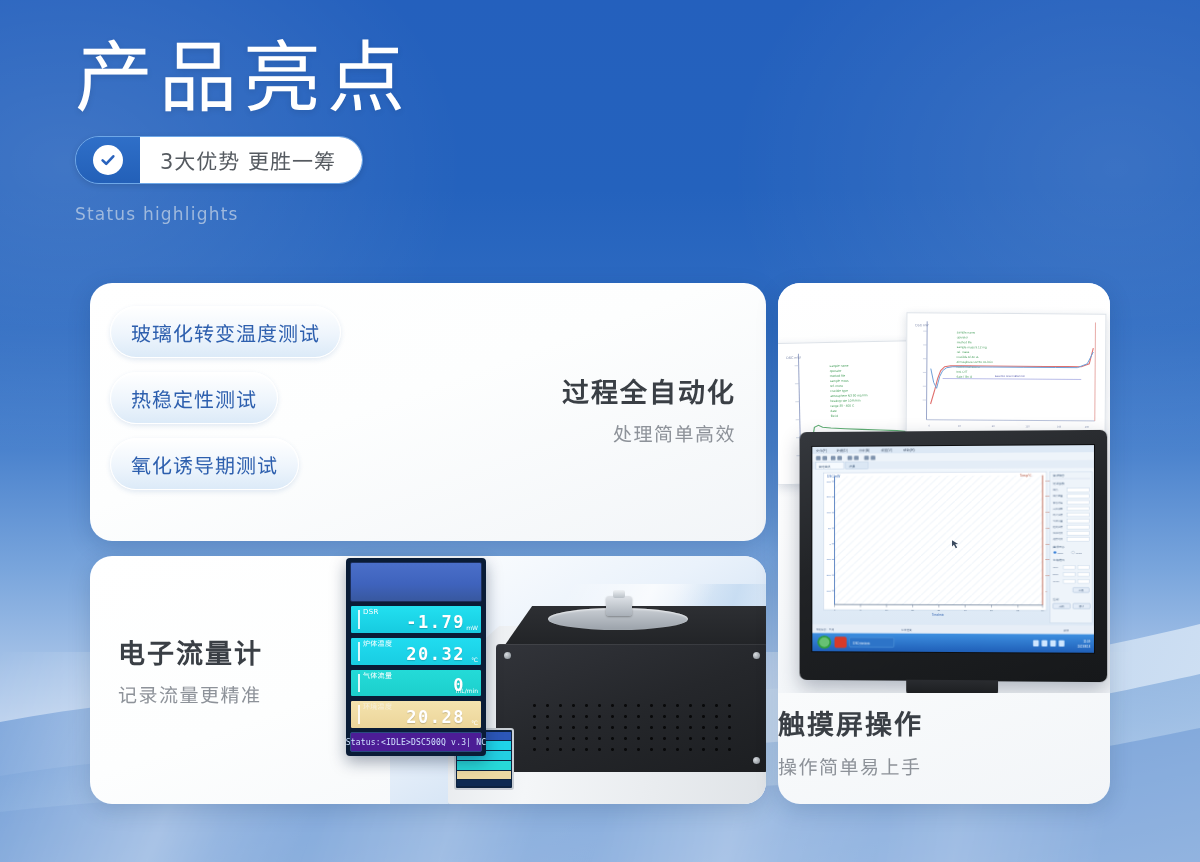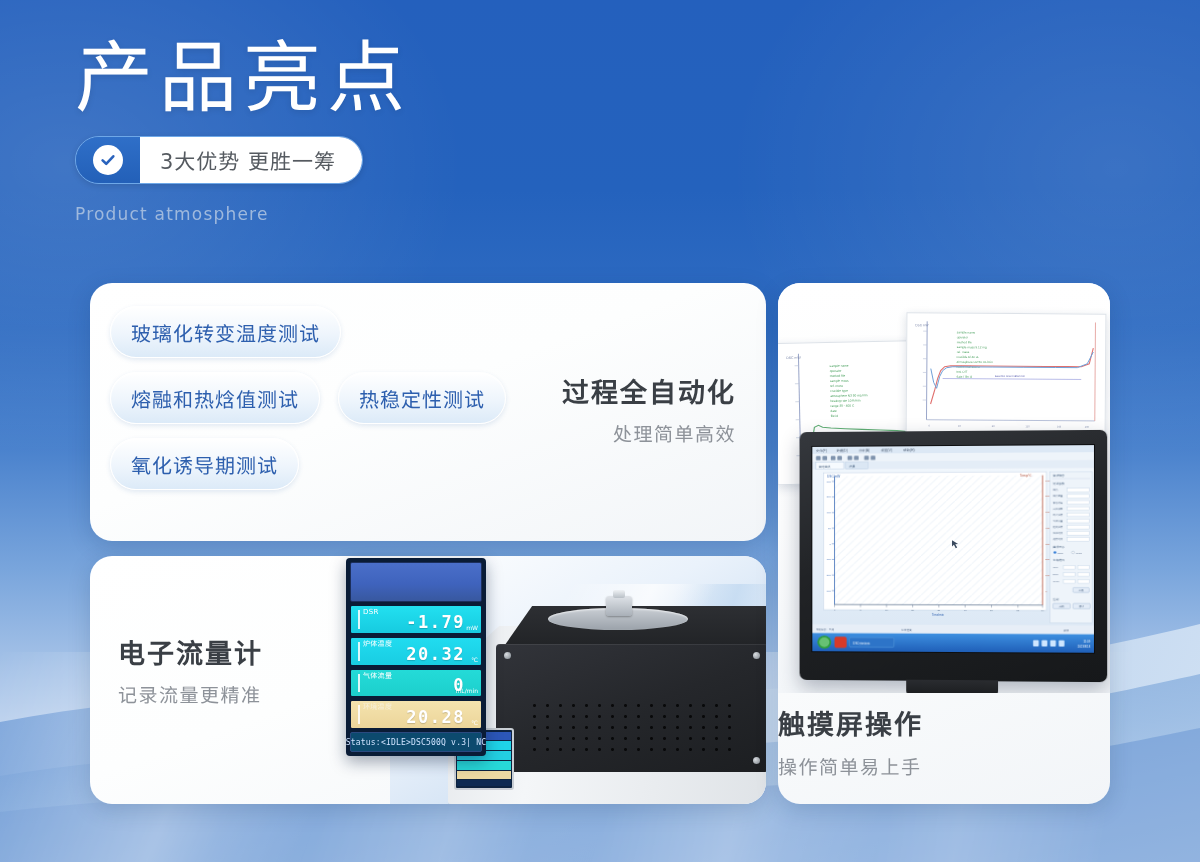--- a/index.html
+++ b/index.html
@@ -212,21 +212,21 @@
   .lcd-row.c4 .lcd-label { color:#f7f0dc; }
   .lcd-value {
     position:absolute; right:16px; bottom:1px; font-size:17px; font-weight:700;
     color:#ffffff; letter-spacing:1.5px; text-shadow:0 1px 1px rgba(0,0,0,.18);
   }
   .lcd-unit {
     position:absolute; right:3px; bottom:2px; font-size:6px; color:#ffffff;
     font-family:"DejaVu Sans","Liberation Sans",sans-serif;
   }
   .lcd-status {
-    height:20px; border-radius:2px; background:#0c4a6e; border:1px solid #2a4a80;
+    height:20px; border-radius:2px; background:#4c1d95; border:1px solid #2a4a80;
     display:flex; align-items:center; justify-content:center;
     font-size:8px; color:#cfe3ff; letter-spacing:.2px; white-space:nowrap;
   }
 
   
   .tc-photo { position:absolute; left:0; top:0; width:332px; height:410px; overflow:hidden; }
   .tc-bg { position:absolute; inset:0; background:linear-gradient(180deg,#ffffff 0%,#fbfcfd 60%,#f3f6f9 100%); }
 
   .paper {
     position:absolute; background:#ffffff;
@@ -302,31 +302,30 @@
     <div class="badge-icon">
       <span class="check-circle">
         <svg width="20" height="20" viewBox="0 0 20 20" aria-hidden="true">
           <path d="M4.6 10.4 L8.2 13.8 L15.3 6.3" fill="none" stroke="#2a63bd" stroke-width="2.6" stroke-linecap="round" stroke-linejoin="round"></path>
         </svg>
       </span>
     </div>
     <div class="badge-text">3大优势 更胜一筹</div>
   </div>
 
-  <div class="subtitle">Product atmosphere</div>
+  <div class="subtitle">Status highlights</div>
 </div>
 
 <div class="card" id="card-features">
 
   <div class="tags">
     <div class="tag-row">
       <div class="tag">玻璃化转变温度测试</div>
     </div>
     <div class="tag-row">
-      <div class="tag">熔融和热焓值测试</div>
       <div class="tag">热稳定性测试</div>
     </div>
     <div class="tag-row">
       <div class="tag">氧化诱导期测试</div>
     </div>
   </div>
 
   <div class="feat-text">
     <div class="feat-title">过程全自动化</div>
     <div class="feat-sub">处理简单高效</div>

